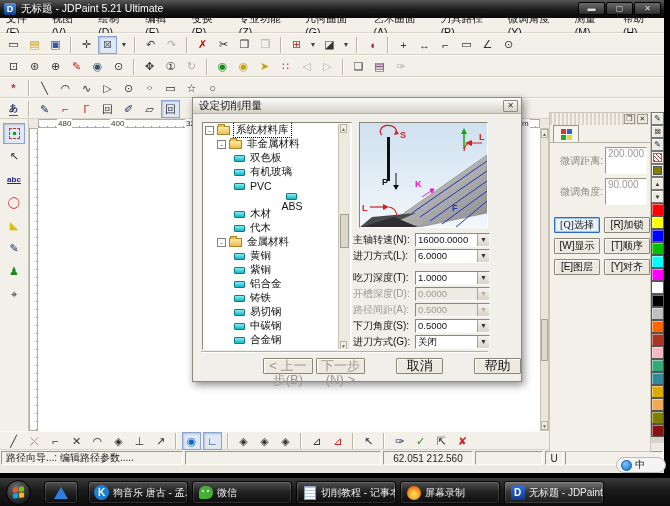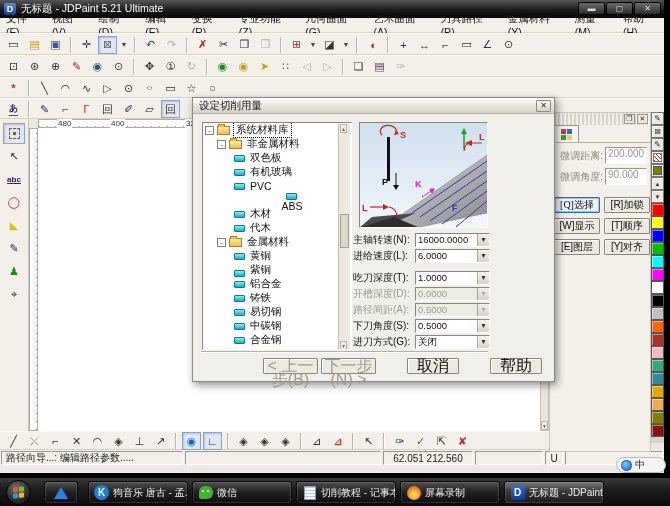--- a/index.html
+++ b/index.html
@@ -64,34 +64,34 @@
   #rp-title{height:12px;display:flex;justify-content:flex-end;align-items:center;gap:2px;
     background:repeating-linear-gradient(90deg,#d8d4c8 0,#d8d4c8 2px,#f2f0e9 2px,#f2f0e9 4px);padding:1px 2px;}
   .rp-btn{width:11px;height:10px;background:#ece9e0;border:1px solid #9a968a;font-size:7px;line-height:8px;text-align:center;color:#333;}
   #rp-tabs{height:18px;border-bottom:1px solid #b5b1a5;display:flex;align-items:flex-end;padding-left:3px;}
   #rp-tab{width:26px;height:17px;background:#f6f4ee;border:1px solid #9a968a;border-bottom:none;
     display:flex;align-items:center;justify-content:center;}
   .tabico{display:grid;grid-template-columns:5px 5px;grid-template-rows:5px 5px;gap:1px;}
   .tabico i{display:block;}
   .rp-row{display:flex;align-items:center;margin:4px 3px 0 3px;}
   .rp-lbl{width:50px;color:#8d8a80;text-align:right;}
-  .rp-val{width:42px;height:17px;border:1px solid;border-color:#9a968a #fdfcf9 #fdfcf9 #9a968a;
+  .rp-val{width:42px;height:27px;border:1px solid;border-color:#9a968a #fdfcf9 #fdfcf9 #9a968a;
     background:#fff;color:#9a9a9a;padding:0 2px;margin-left:2px;line-height:11px;}
   #rp-btns{display:grid;grid-template-columns:46px 46px;gap:5px 4px;padding:12px 3px 0 4px;}
   .pbtn{height:16px;background:#ece9e0;border:1px solid #8a867a;border-radius:1px;
     box-shadow:inset 1px 1px 0 #fff;font-size:10px;color:#111;text-align:center;line-height:14px;}
   .pbtn.active{border:1px solid #2a6bc8;box-shadow:inset 0 0 0 1px #9cc2ee,inset 1px 1px 0 #fff;background:#eaf2fc;font-family:Liberation Serif, serif;}
   
   #colorbar{position:absolute;left:651px;top:112px;width:13px;height:331px;background:#d8d4c8;
     display:flex;flex-direction:column;}
   .cbtn{width:13px;height:13px;border:1px solid #777;display:flex;align-items:center;justify-content:center;
     font-size:8px;color:#333;background:#ece9e0;box-shadow:inset 1px 1px 0 rgba(255,255,255,.7);}
   .swatch{width:13px;height:13px;border:1px solid #555;box-shadow:inset 1px 1px 0 rgba(255,255,255,.45);}
   
-  #dialog{position:absolute;left:192px;top:97px;width:363px;height:285px;background:#f0efe9;
+  #dialog{position:absolute;left:192px;top:97px;width:330px;height:285px;background:#f0efe9;
     border:1px solid #8e8a80;box-shadow:2px 3px 8px rgba(0,0,0,.45);z-index:50;font-size:10.5px;}
   #dlg-title{height:16px;background:linear-gradient(#fdfdfc,#d5d1c6);border-bottom:1px solid #b5b1a5;
     display:flex;align-items:center;padding:0 3px 0 6px;color:#111;}
   #dlg-title span{flex:1;}
   #dlg-close{width:15px;height:12px;background:linear-gradient(#f8f8f6,#d8d4c8);border:1px solid #8e8a80;
     font-size:8px;line-height:10px;text-align:center;color:#333;border-radius:1px;}
   .sunken{border:1px solid;border-color:#8a867a #fdfcf9 #fdfcf9 #8a867a;background:#fff;}
   #dlg-tree{position:absolute;left:9px;top:24px;width:150px;height:228px;overflow:hidden;}
   .trow{display:flex;align-items:center;height:14px;white-space:nowrap;color:#111;}
   .expander{width:9px;height:9px;border:1px solid #848078;background:#fff;font-size:8px;line-height:7px;
@@ -114,21 +114,21 @@
   .combo .cval{flex:1;font-size:9.5px;color:#111;padding:0 2px;line-height:12px;overflow:hidden;}
   .combo .carrow{width:12px;background:linear-gradient(#f4f2ec,#d8d4c8);border-left:1px solid #a8a498;
     font-size:7px;line-height:12px;text-align:center;color:#333;flex:none;}
   .frow.off .combo{background:#ecebe4;}
   .frow.off .cval{color:#a09c92;}
   .frow.off .carrow{color:#b0aca0;}
   .fgap{height:6px;}
   #dlg-sep{position:absolute;left:8px;top:253px;width:287px;height:2px;border-top:1px solid #b5b1a5;border-bottom:1px solid #fdfcf9;}
   #dlg-buttons{position:absolute;left:0;top:260px;width:100%;display:flex;padding-left:70px;gap:3px;}
   .dbtn{height:16px;background:#ece9e0;border:1px solid #8a867a;box-shadow:inset 1px 1px 0 #fff;
-    font-size:16px;color:#111;text-align:center;line-height:14px;border-radius:1px;}
+    font-size:13px;color:#111;text-align:center;line-height:14px;border-radius:1px;}
   .dbtn.nav{width:55px;color:#9c988e;}
   .dbtn.act{width:52px;}
   .dbtn.sp{margin-left:28px;}
   
   #ime{position:absolute;left:616px;top:457px;width:50px;height:16px;background:#f4f4f4;border:1px solid #bbb;
     border-radius:8px;display:flex;align-items:center;gap:3px;padding:0 4px;z-index:70;}
   .imeball{width:11px;height:11px;border-radius:50%;background:radial-gradient(circle at 35% 30%,#7ec4ff,#0d6fd8);border:1px solid #0a57aa;}
   #ime span{font-size:10px;color:#222;}
   
   #taskbar{position:absolute;left:0;top:477px;width:670px;height:29px;
@@ -175,21 +175,21 @@
     <div id="menubar">
         <span class="menu-item">文件(F)</span>
         <span class="menu-item">视图(V)</span>
         <span class="menu-item">绘制(D)</span>
         <span class="menu-item">编辑(E)</span>
         <span class="menu-item">变换(R)</span>
         <span class="menu-item">专业功能(Z)</span>
         <span class="menu-item">几何曲面(G)</span>
         <span class="menu-item">艺术曲面(A)</span>
         <span class="menu-item">刀具路径(P)</span>
-        <span class="menu-item">金属材料(Y)</span>
+        <span class="menu-item">微调角度(Y)</span>
         <span class="menu-item">测量(M)</span>
         <span class="menu-item">帮助(H)</span>
       </div>
 
     <div id="tb1" class="toolbar">
         <div class="tbtn">▭</div>
         <div class="tbtn">
           <span style="color:#c8a028">▤</span>
         </div>
         <div class="tbtn">
@@ -506,21 +506,21 @@
             </div>
             <div class="trow" style="padding-left: 14px;">
               <div class="expander">-</div>
               <i class="folder"></i>
               <span class="tlabel">金属材料</span>
             </div>
             <div class="trow" style="padding-left: 30px;">
               <i class="slab"></i>
               <span class="tlabel">黄铜</span>
             </div>
-            <div class="trow" style="padding-left: 30px; align-items: flex-end;">
+            <div class="trow" style="padding-left: 30px;">
               <i class="slab"></i>
               <span class="tlabel">紫铜</span>
             </div>
             <div class="trow" style="padding-left: 30px;">
               <i class="slab"></i>
               <span class="tlabel">铝合金</span>
             </div>
             <div class="trow" style="padding-left: 30px;">
               <i class="slab"></i>
               <span class="tlabel">铸铁</span>
@@ -595,21 +595,21 @@
 
       <div id="dlg-fields">
           <div class="frow">
             <span class="flabel">主轴转速(N):</span>
             <div class="combo">
               <span class="cval">16000.0000</span>
               <span class="carrow">▼</span>
             </div>
           </div>
           <div class="frow">
-            <span class="flabel">进给速度(L):</span>
+            <span class="flabel">进刀方式(L):</span>
             <div class="combo">
               <span class="cval">6.0000</span>
               <span class="carrow">▼</span>
             </div>
           </div>
           <div class="fgap"></div>
           <div class="frow">
             <span class="flabel">吃刀深度(T):</span>
             <div class="combo">
               <span class="cval">1.0000</span>

